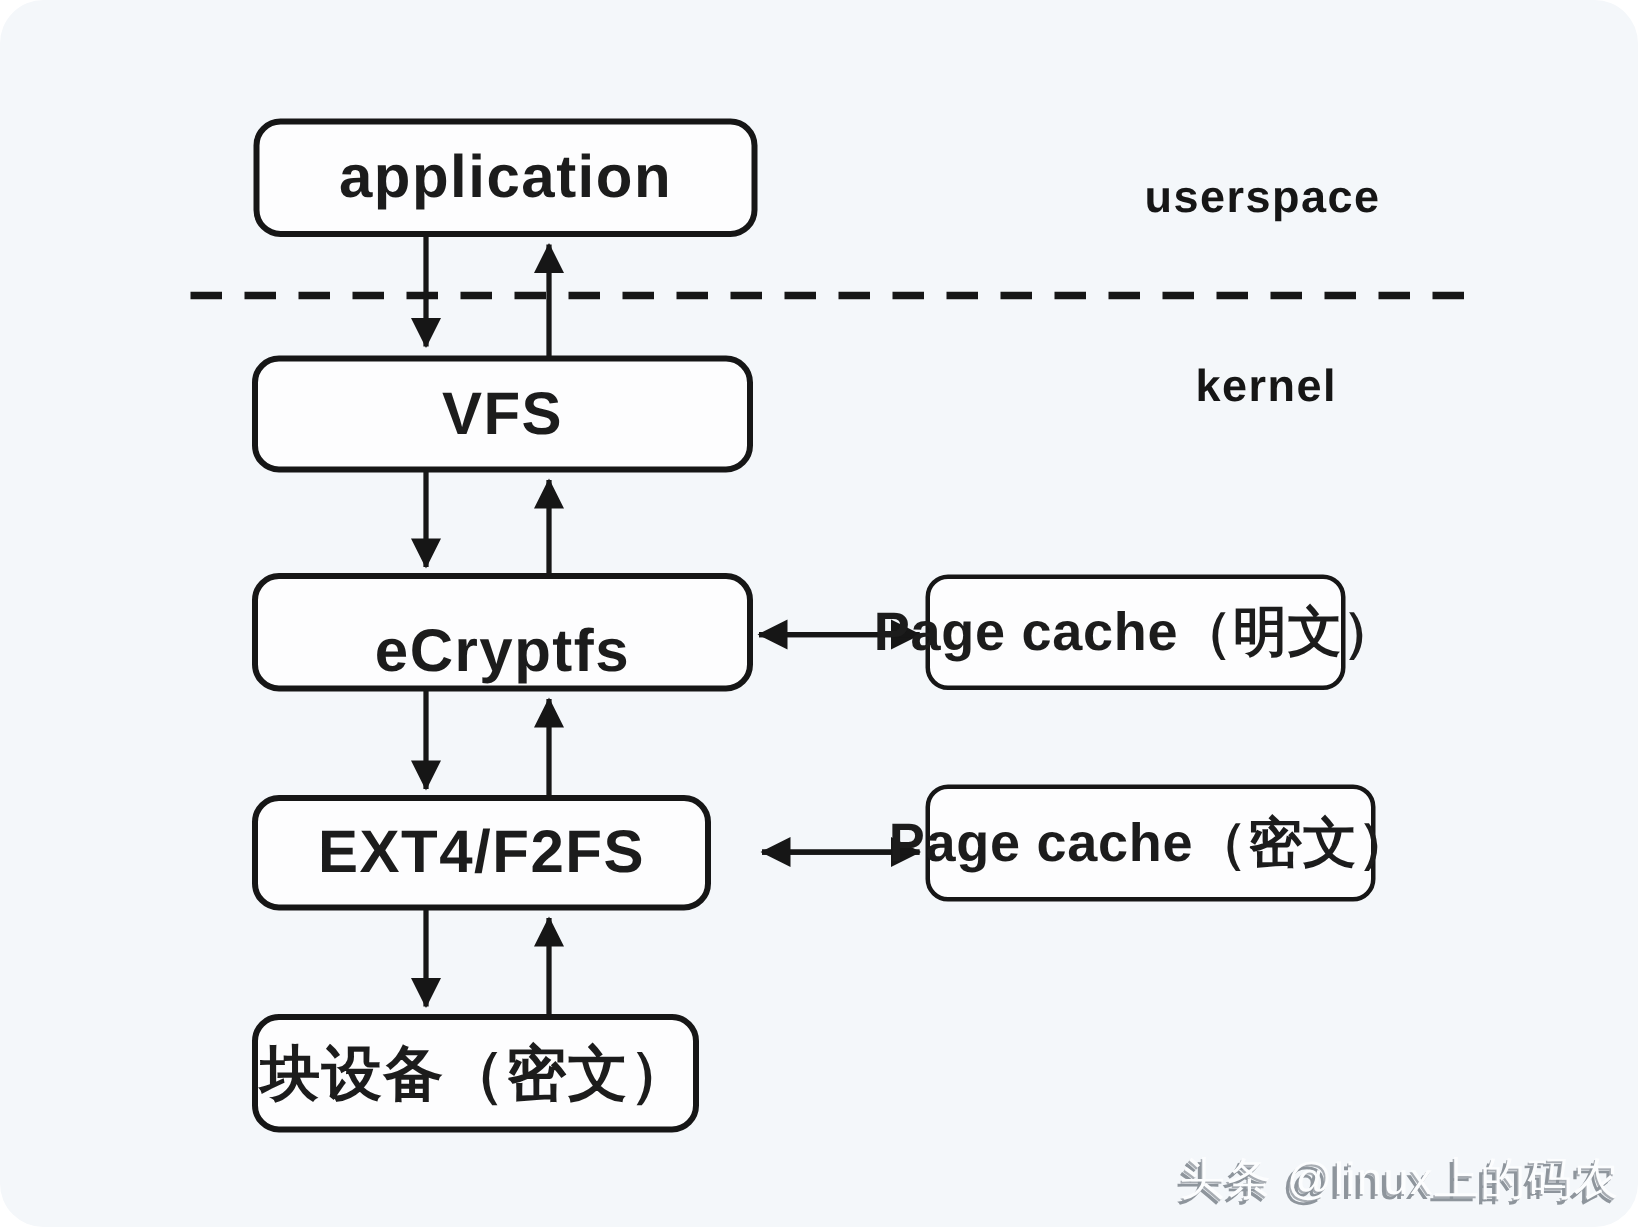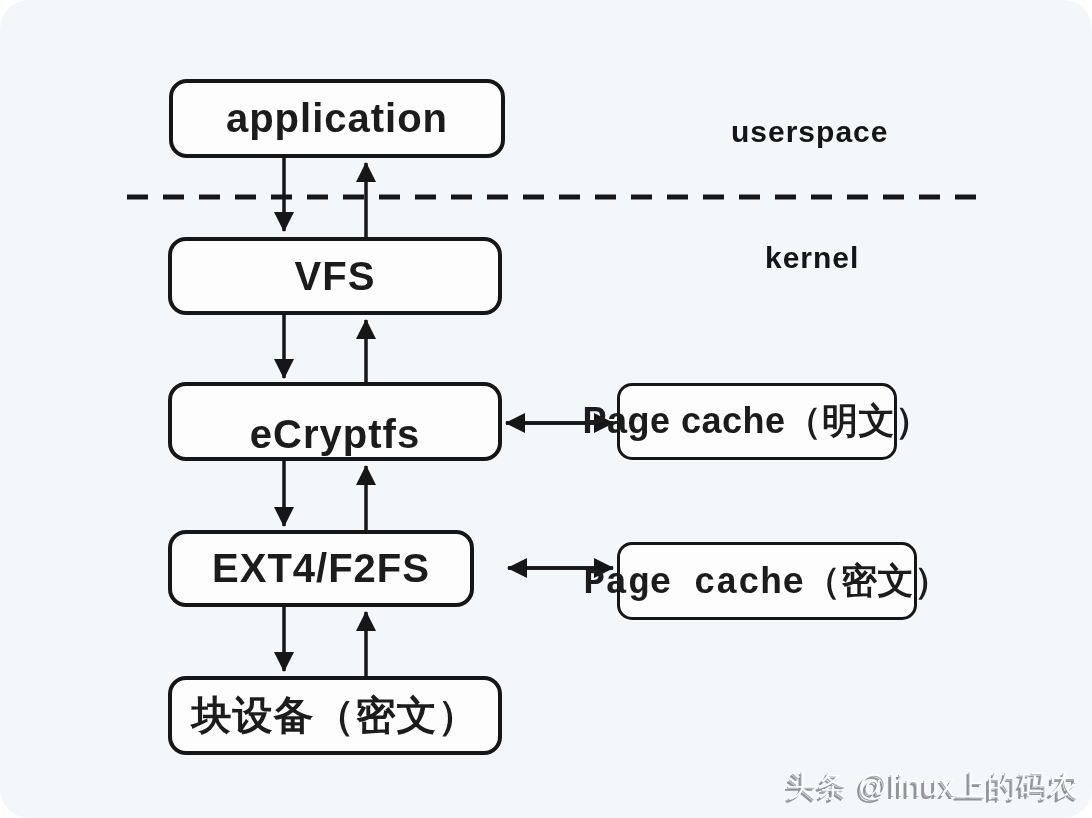--- a/index.html
+++ b/index.html
@@ -41,29 +41,30 @@
     font-weight: 700;
     font-size: 36px;
     border-width: 3.5px;
     border-radius: 15px;
     letter-spacing: 0.5px;
   }
   .n-app   { left: 169px; top: 79px;  width: 336px; height: 79px; font-size: 38px; }
   .n-vfs   { left: 168px; top: 237px; width: 334px; height: 78px; font-size: 42px; align-items: center; }
   .n-ecfs  { left: 168px; top: 382px; width: 334px; height: 79px; font-size: 42px; align-items: flex-end; }
   .n-ext4  { left: 168px; top: 530px; width: 306px; height: 77px; font-size: 42px; }
-  .n-blk   { left: 168px; top: 676px; width: 334px; height: 79px; font-size: 37px; }
+  .n-blk   { left: 168px; top: 676px; width: 298px; height: 79px; font-size: 37px; }
   .n-pc1   { left: 617px; top: 383px; width: 280px; height: 77px; }
-  .n-pc2   { left: 617px; top: 542px; width: 300px; height: 78px; font-family: Liberation Mono, monospace; }
+  .n-pc2   { left: 617px; top: 523px; width: 300px; height: 78px; }
   .region-label {
     position: absolute;
     color: #161616;
     font-weight: 600;
     font-size: 30px;
     letter-spacing: 1px;
+    margin-left: 32px;
   }
   .l-userspace { left: 731px; top: 115px; }
   .l-kernel    { left: 765px; top: 241px; }
   .watermark {
     position: absolute;
     right: 12px;
     top: 766px;
     font-size: 30px;
     font-weight: 400;
     letter-spacing: 1px;

